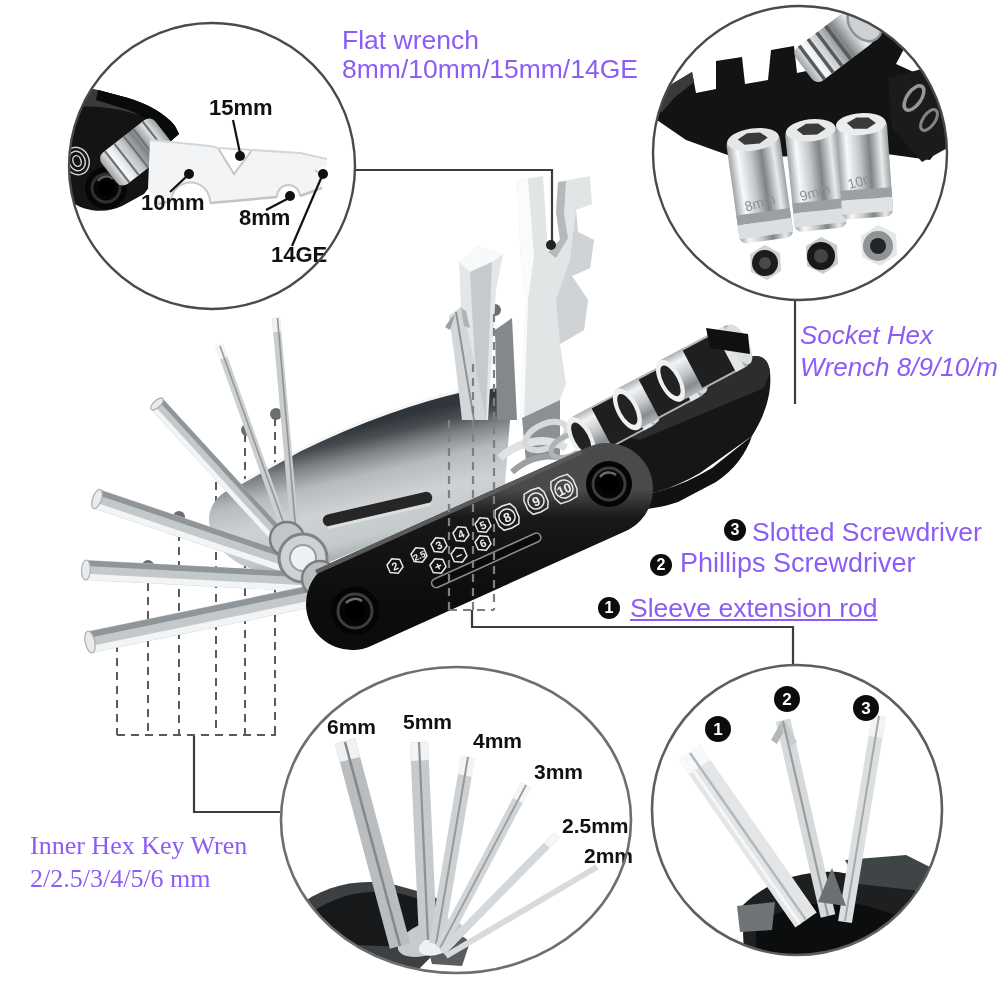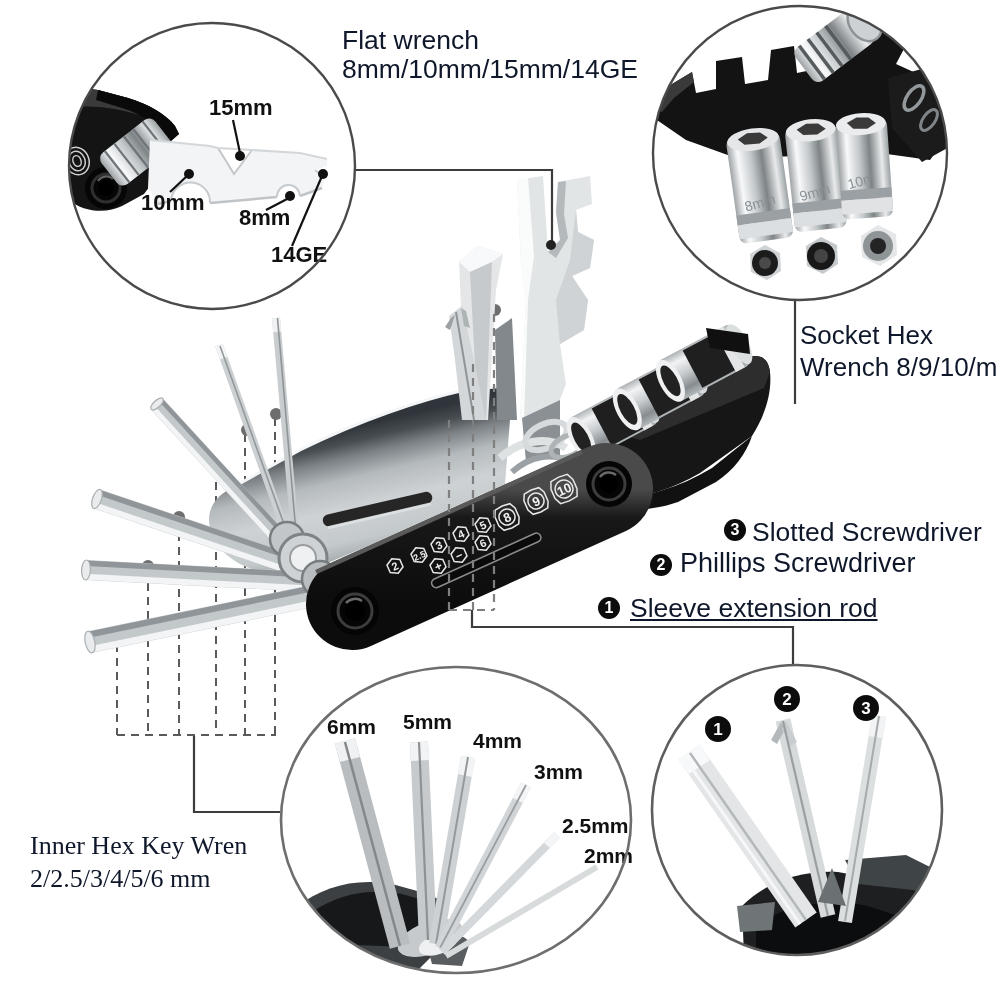--- a/index.html
+++ b/index.html
@@ -1,19 +1,19 @@
 <!DOCTYPE html>
 <html><head>
 <meta charset="utf-8">
 <style>
   html,body{margin:0;padding:0;background:#fff;}
   #stage{position:relative;width:1000px;height:1000px;background:#fff;overflow:hidden;
          font-family:"Liberation Sans", sans-serif;}
   svg{position:absolute;left:0;top:0;}
-  .t{position:absolute;color:#0f172a;}
+  .t{position:absolute;color:#8b5cf6;}
   .badge{position:absolute;width:22px;height:22px;border-radius:50%;background:#0c0c0c;
          color:#fff;font-weight:bold;font-size:16px;text-align:center;line-height:22px;}
 </style>
 </head>
 <body>
 <div id="stage">
 <svg width="1000" height="1000" viewBox="0 0 1000 1000">
 <defs>
   <linearGradient id="steel" x1="0" y1="0" x2="0" y2="1">
     <stop offset="0" stop-color="#f5f6f7"></stop>
@@ -477,21 +477,21 @@
       <text x="718" y="735">1</text>
       <text x="787" y="705">2</text>
       <text x="866" y="714">3</text>
     </g>
   </g>
   <circle cx="797" cy="810" r="145" fill="none" stroke="#5e5e5e" stroke-width="2.6"></circle>
 </g>
 </svg>
 
 <div class="t" style="left:342px;top:26px;font-size:26.5px;line-height:29px;">Flat wrench<br>8mm/10mm/15mm/14GE</div>
-<div class="t" style="left:800px;top:319px;font-size:26px;line-height:32px;">Socket Hex<br>Wrench 8/9/10/m</div>
+<div class="t" style="left:800px;top:319px;font-size:26px;line-height:32px;font-style:italic;">Socket Hex<br>Wrench 8/9/10/m</div>
 <div class="t" style="left:752px;top:517px;font-size:26.5px;">Slotted Screwdriver</div>
 <div class="t" style="left:680px;top:548px;font-size:27px;">Phillips Screwdriver</div>
 <div class="t" style="left:630px;top:593px;font-size:26.5px;text-decoration:underline;">Sleeve extension rod</div>
 <div class="badge" style="left:724px;top:519px;">3</div>
 <div class="badge" style="left:650px;top:554px;">2</div>
 <div class="badge" style="left:598px;top:597px;">1</div>
 <div class="t" style="left:30px;top:829px;font-size:26px;line-height:33px;font-family:Liberation Serif, serif;">Inner Hex Key Wren<br>2/2.5/3/4/5/6 mm</div>
 </div>
 
 </body></html>

